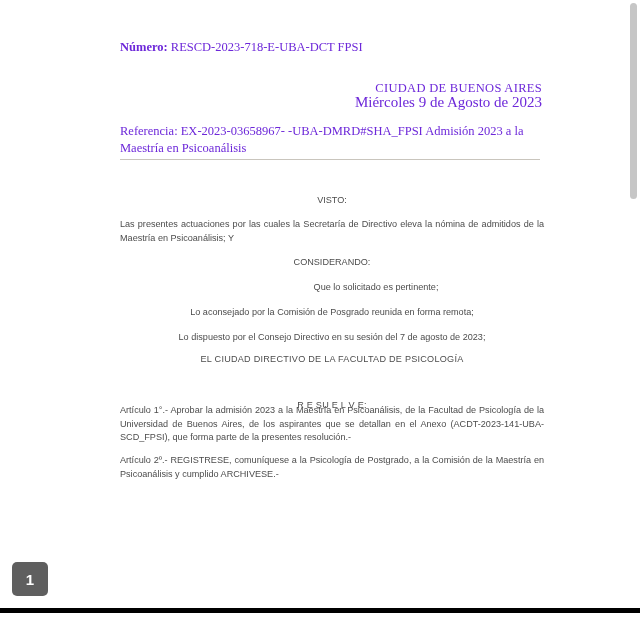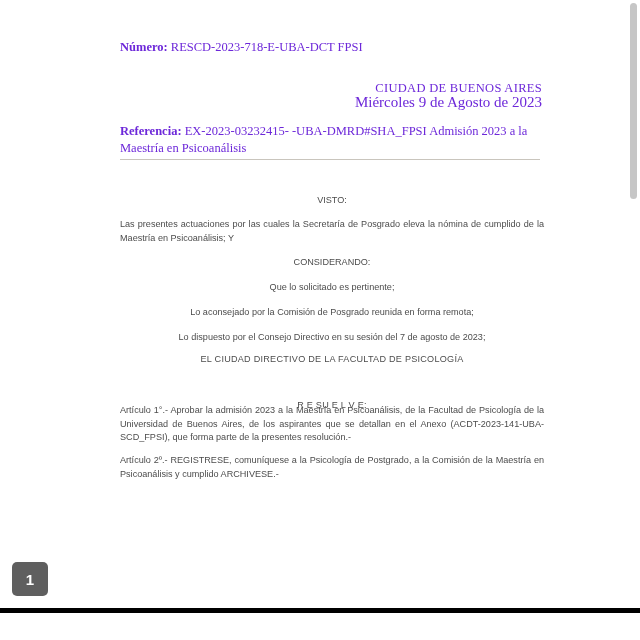--- a/index.html
+++ b/index.html
@@ -97,21 +97,21 @@
   .referencia {
     position: absolute;
     left: 0;
     top: 123px;
     width: 424px;
     font-size: 12.5px;
     line-height: 17px;
     text-align: left;
   }
   .referencia-label {
-    font-weight: bold;
+    font-weight: normal;
     margin-top: 28px;
   }
 
   hr.divider {
     position: absolute;
     left: 0;
     top: 159px;
     width: 420px;
     height: 0;
     margin: 0;
@@ -132,21 +132,21 @@
     text-align: justify;
   }
   .p.center {
     text-align: center;
     width: 424px;
   }
 
   .p-visto        { top: 194px; }
   .p-actuaciones  { top: 218px; }
   .p-considerando { top: 256px; }
-  .p-pertinente   { top: 281px; }
+  .p-pertinente   { top: 281px; margin-left: 44px; }
   .p-comision     { top: 306px; }
   .p-consejo      { top: 331px; }
   .p-titulo       { top: 353px; letter-spacing: 0.25px; }
   .p-resuelve     { top: 376px; letter-spacing: 0.25px; margin-top: 23px; }
   .p-art1         { top: 404px; }
   .p-art2         { top: 454px; }
 
   
   #page-badge {
     position: absolute;
@@ -216,27 +216,27 @@
         <span class="numero-label">Número:</span>
         <span class="numero-value">RESCD-2023-718-E-UBA-DCT  FPSI</span>
       </div>
 
       <div class="ciudad serif">CIUDAD DE BUENOS AIRES</div>
 
       <div class="fecha serif">Miércoles 9 de Agosto de 2023</div>
 
       <div class="referencia serif">
         <span class="referencia-label">Referencia:</span>
-        <span class="referencia-value">EX-2023-03232415- -UBA-DMRD#SHA_FPSI Admisión 2023 a la Maestría en Psicoanálisis</span>
+        <span class="referencia-value">EX-2023-03658967- -UBA-DMRD#SHA_FPSI Admisión 2023 a la Maestría en Psicoanálisis</span>
       </div>
 
       <hr class="divider">
 
       <div class="p sans p-visto">VISTO:</div>
-      <div class="p sans p-actuaciones justify">Las presentes actuaciones por las cuales la Secretaría de Posgrado eleva la nómina de cumplido de la Maestría en Psicoanálisis; Y</div>
+      <div class="p sans p-actuaciones justify">Las presentes actuaciones por las cuales la Secretaría de Directivo eleva la nómina de admitidos de la Maestría en Psicoanálisis; Y</div>
 
       <div class="p sans p-considerando">CONSIDERANDO:</div>
       <div class="p sans p-pertinente">Que lo solicitado es pertinente;</div>
       <div class="p sans p-comision">Lo aconsejado por la Comisión de Posgrado reunida en forma remota;</div>
       <div class="p sans p-consejo">Lo dispuesto por el Consejo Directivo en su sesión del 7 de agosto de 2023;</div>
 
       <div class="p sans p-titulo center">EL CIUDAD DIRECTIVO DE LA FACULTAD DE PSICOLOGÍA</div>
       <div class="p sans p-resuelve center">R E SU E L V E:</div>
 
       <div class="p sans p-art1 justify">Artículo 1°.- Aprobar la admisión 2023 a la Maestría en Psicoanálisis, de la Facultad de Psicología de la Universidad de Buenos Aires, de los aspirantes que se detallan en el Anexo (ACDT-2023-141-UBA-SCD_FPSI), que forma parte de la presentes resolución.-</div>

